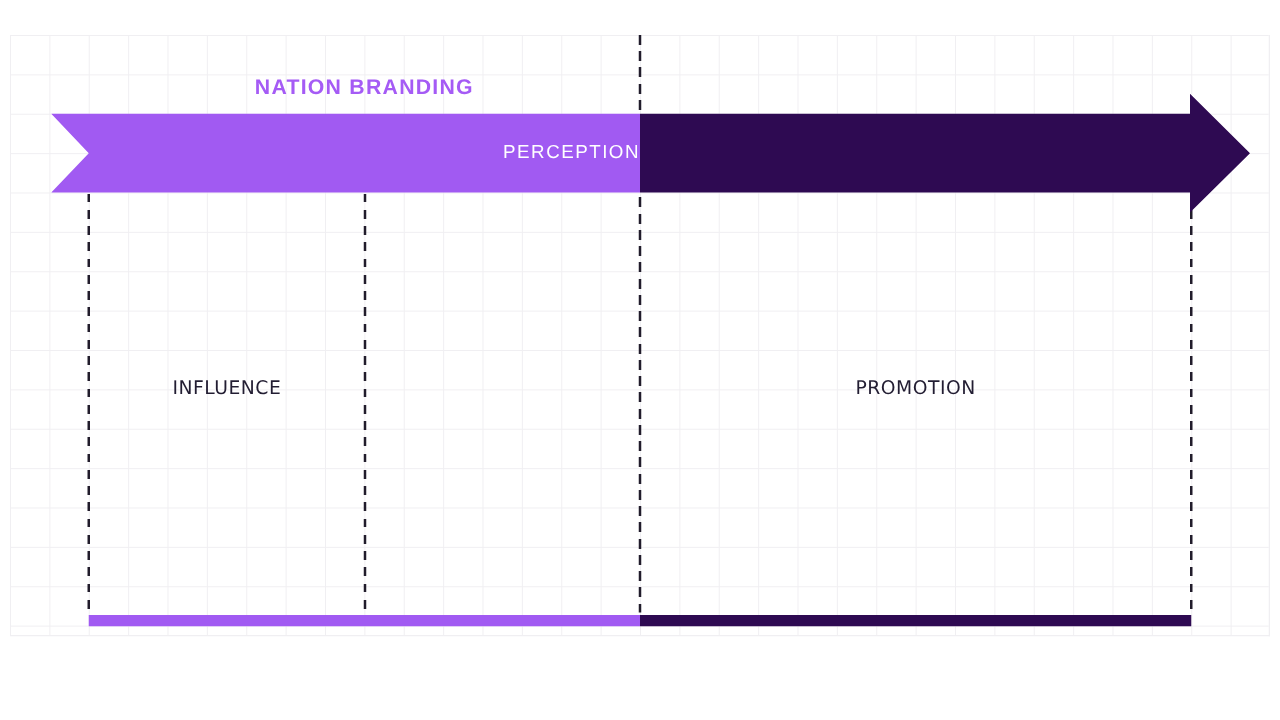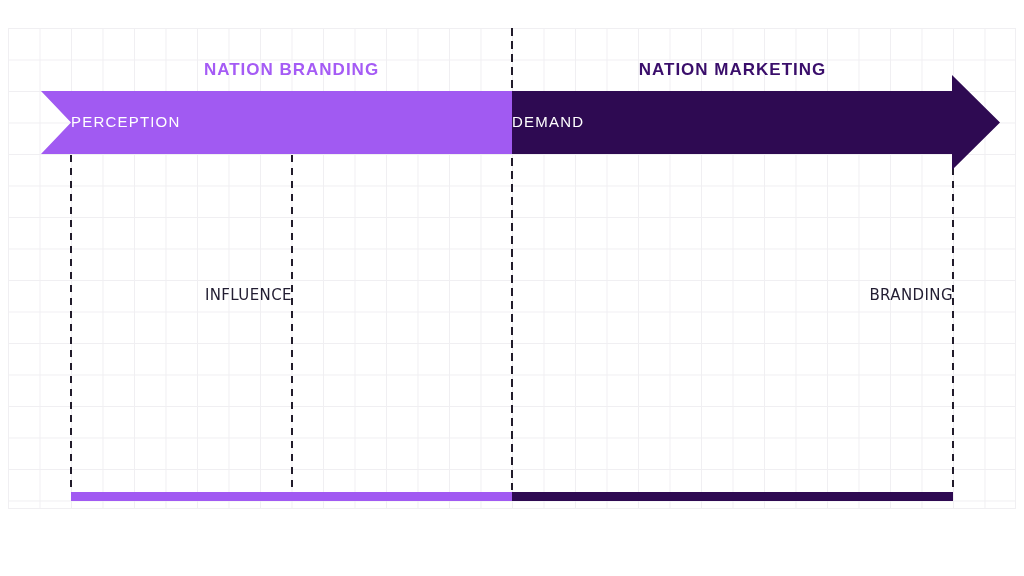--- a/index.html
+++ b/index.html
@@ -59,35 +59,35 @@
   .title-branding  { left: 71px;  width: 441px; color: var(--title-purple); }
   .title-marketing { left: 512px; width: 441px; color: var(--title-dark); }
 
   
   .arrow-svg { position: absolute; left: 41px; top: 75px; width: 959px; height: 95px; }
 
   .band-label {
     position: absolute;
     top: 112px;
     height: 19px;
-    text-align: left;
+    text-align: right;
     color: #ffffff;
     font-size: 15px;
     letter-spacing: 1.2px;
     line-height: 19px;
   }
   .label-perception { left: 71px;  width: 441px; }
   .label-demand     { left: 512px; width: 441px; }
 
   
   .section-label {
     position: absolute;
-    top: 286px;
+    top: 301px;
     height: 19px;
-    text-align: right;
+    text-align: center;
     color: var(--section-label);
     font-family: "DejaVu Sans", sans-serif;
     font-size: 15px;
     letter-spacing: 0.4px;
     line-height: 19px;
   }
   .sec-influence  { left: 71px;  width: 221px; }
   .sec-experience { left: 292px; width: 220px; }
   .sec-promotion  { left: 512px; width: 441px; }
 
@@ -111,30 +111,28 @@
 <div class="canvas">
 
   <div class="grid"></div>
 
   <div class="dash-line dash-center"></div>
   <div class="dash-line dash-left"></div>
   <div class="dash-line dash-mid"></div>
   <div class="dash-line dash-right"></div>
 
   <div class="col-title title-branding">NATION BRANDING</div>
-  <div class="col-title title-marketing">NATION MARKETING</div>
 
   <svg class="arrow-svg" viewBox="0 0 959 95" preserveAspectRatio="none">
     <polygon points="0,16 471,16 471,79 0,79 30,47.5" fill="var(--brand-purple)"></polygon>
     <polygon points="471,16 911,16 911,0 959,47.5 911,95 911,79 471,79" fill="var(--brand-dark-purple)"></polygon>
   </svg>
 
   <div class="band-label label-perception">PERCEPTION</div>
-  <div class="band-label label-demand">DEMAND</div>
 
   <div class="section-label sec-influence">INFLUENCE</div>
-  <div class="section-label sec-promotion">BRANDING</div>
+  <div class="section-label sec-promotion">PROMOTION</div>
 
   <div class="bottom-bar bar-left"></div>
   <div class="bottom-bar bar-right"></div>
 
 
 </div>
 
 </body></html>

